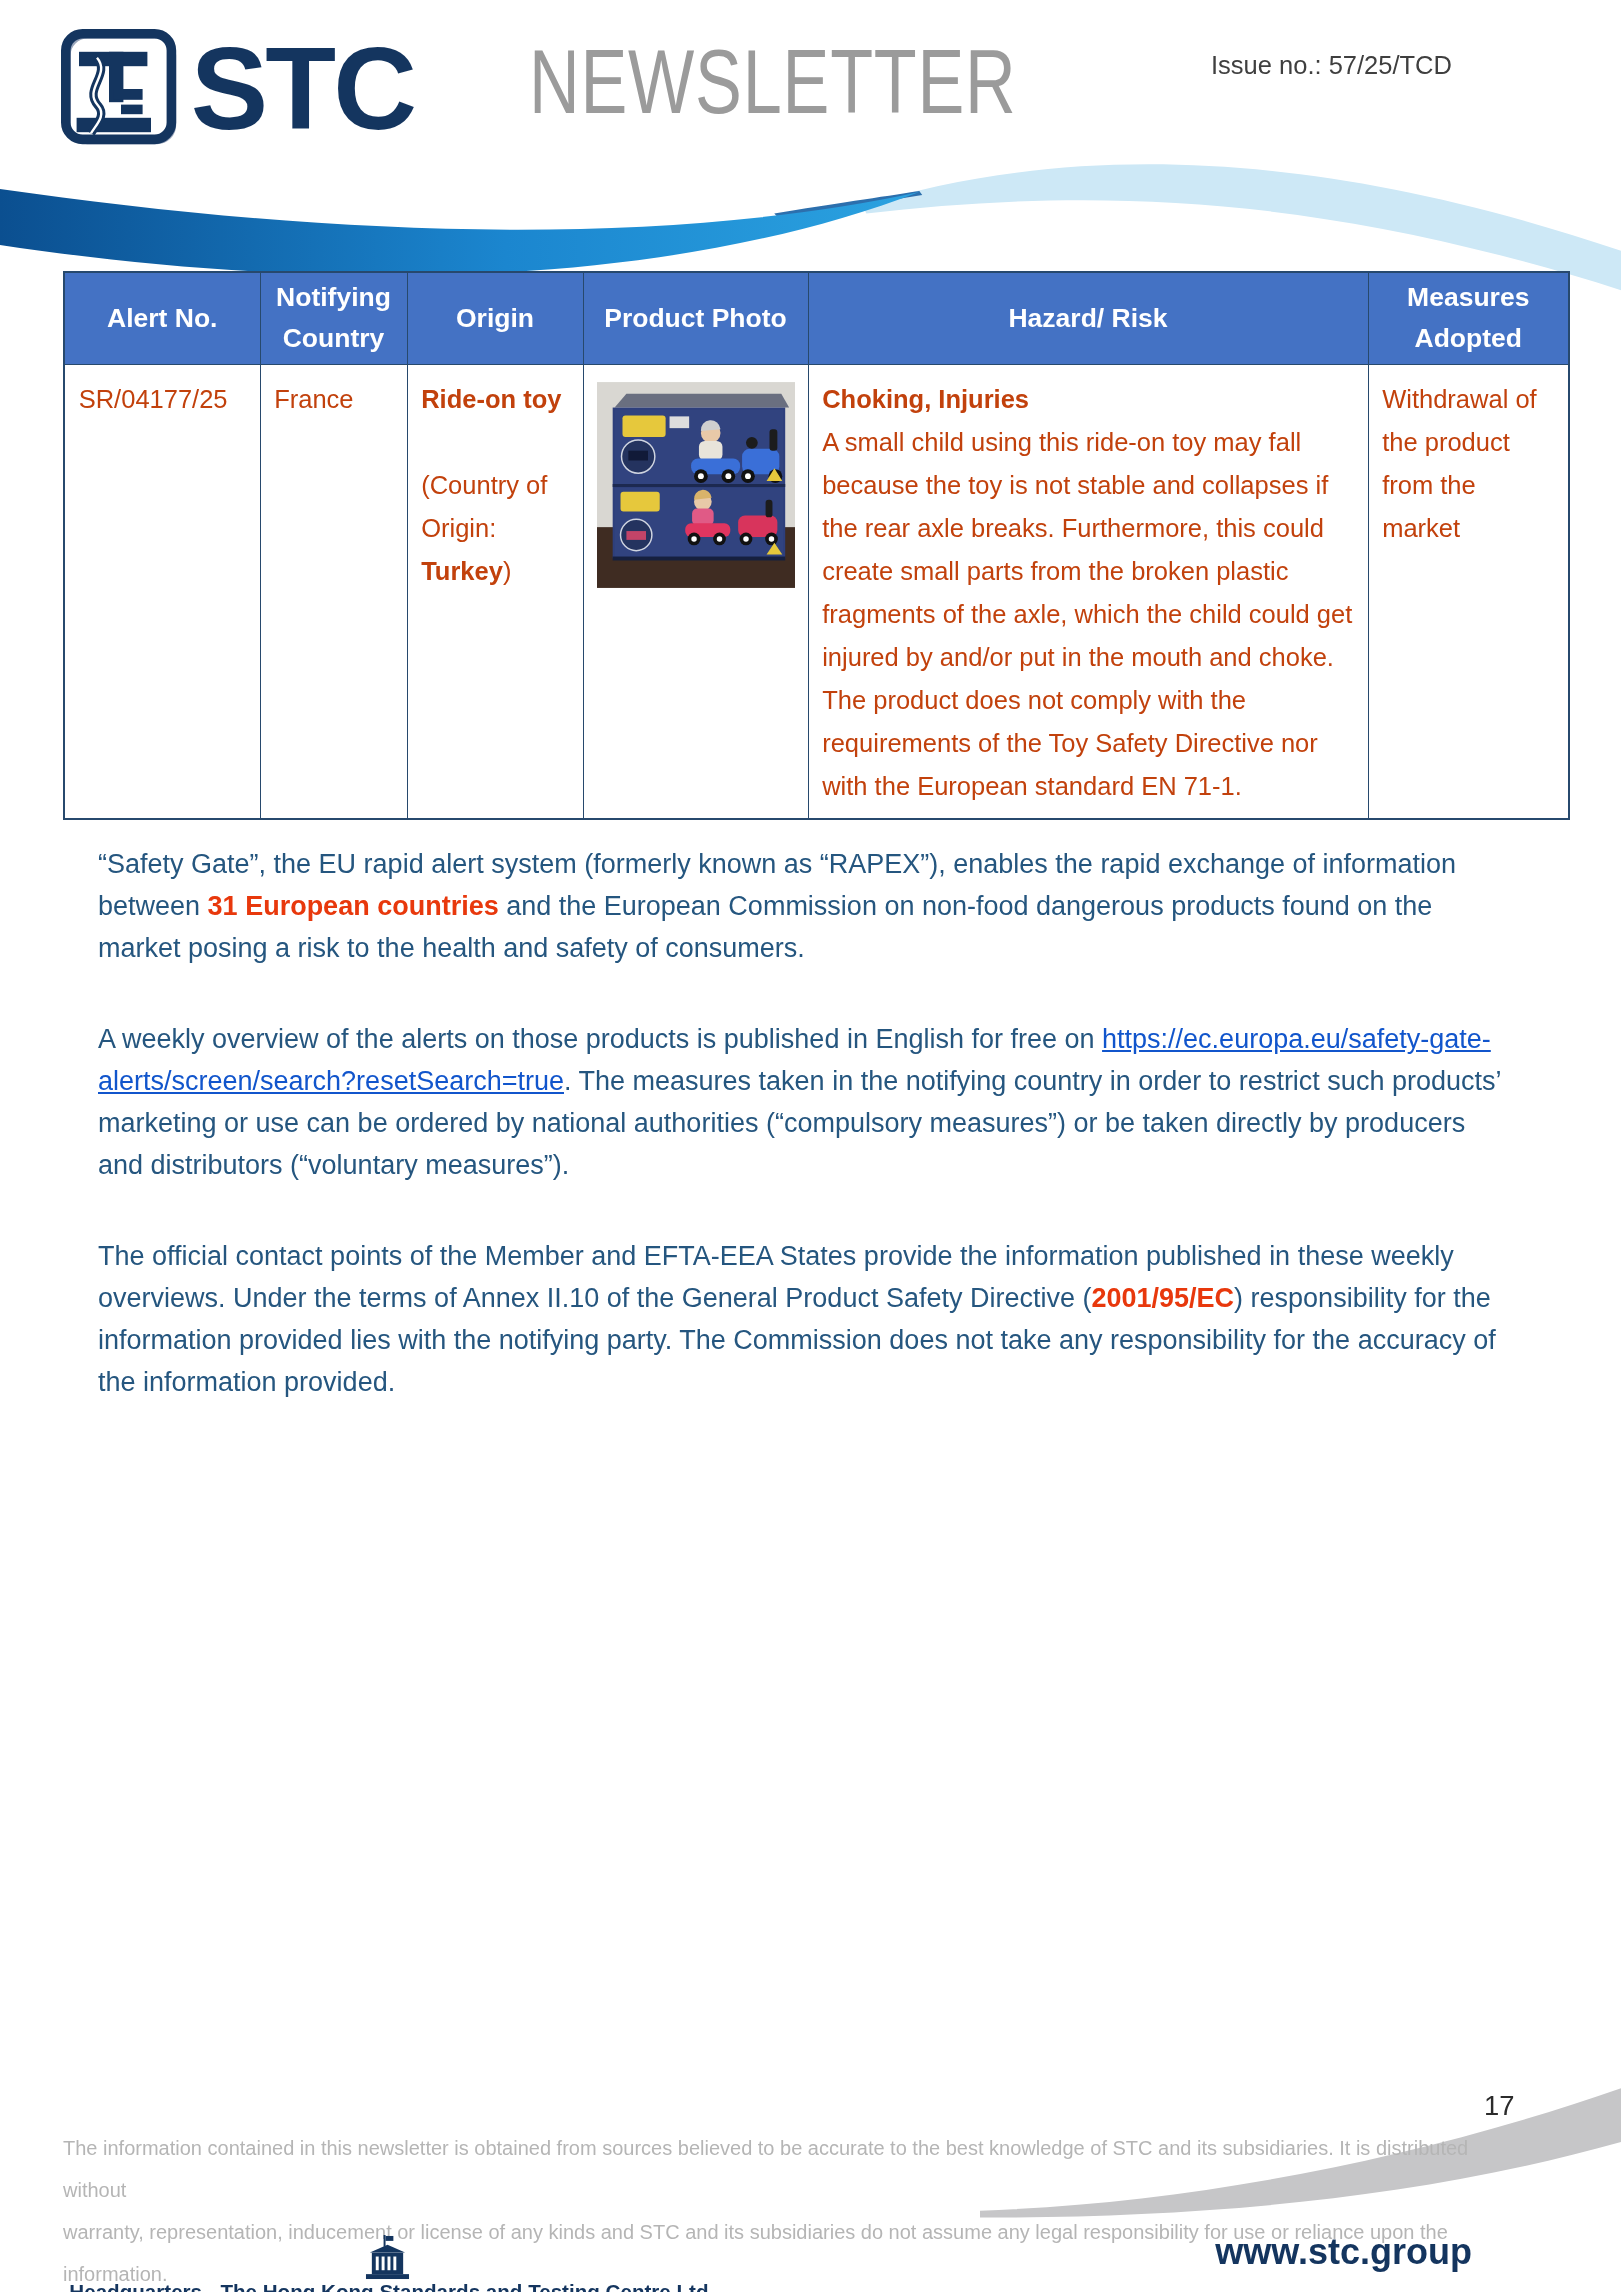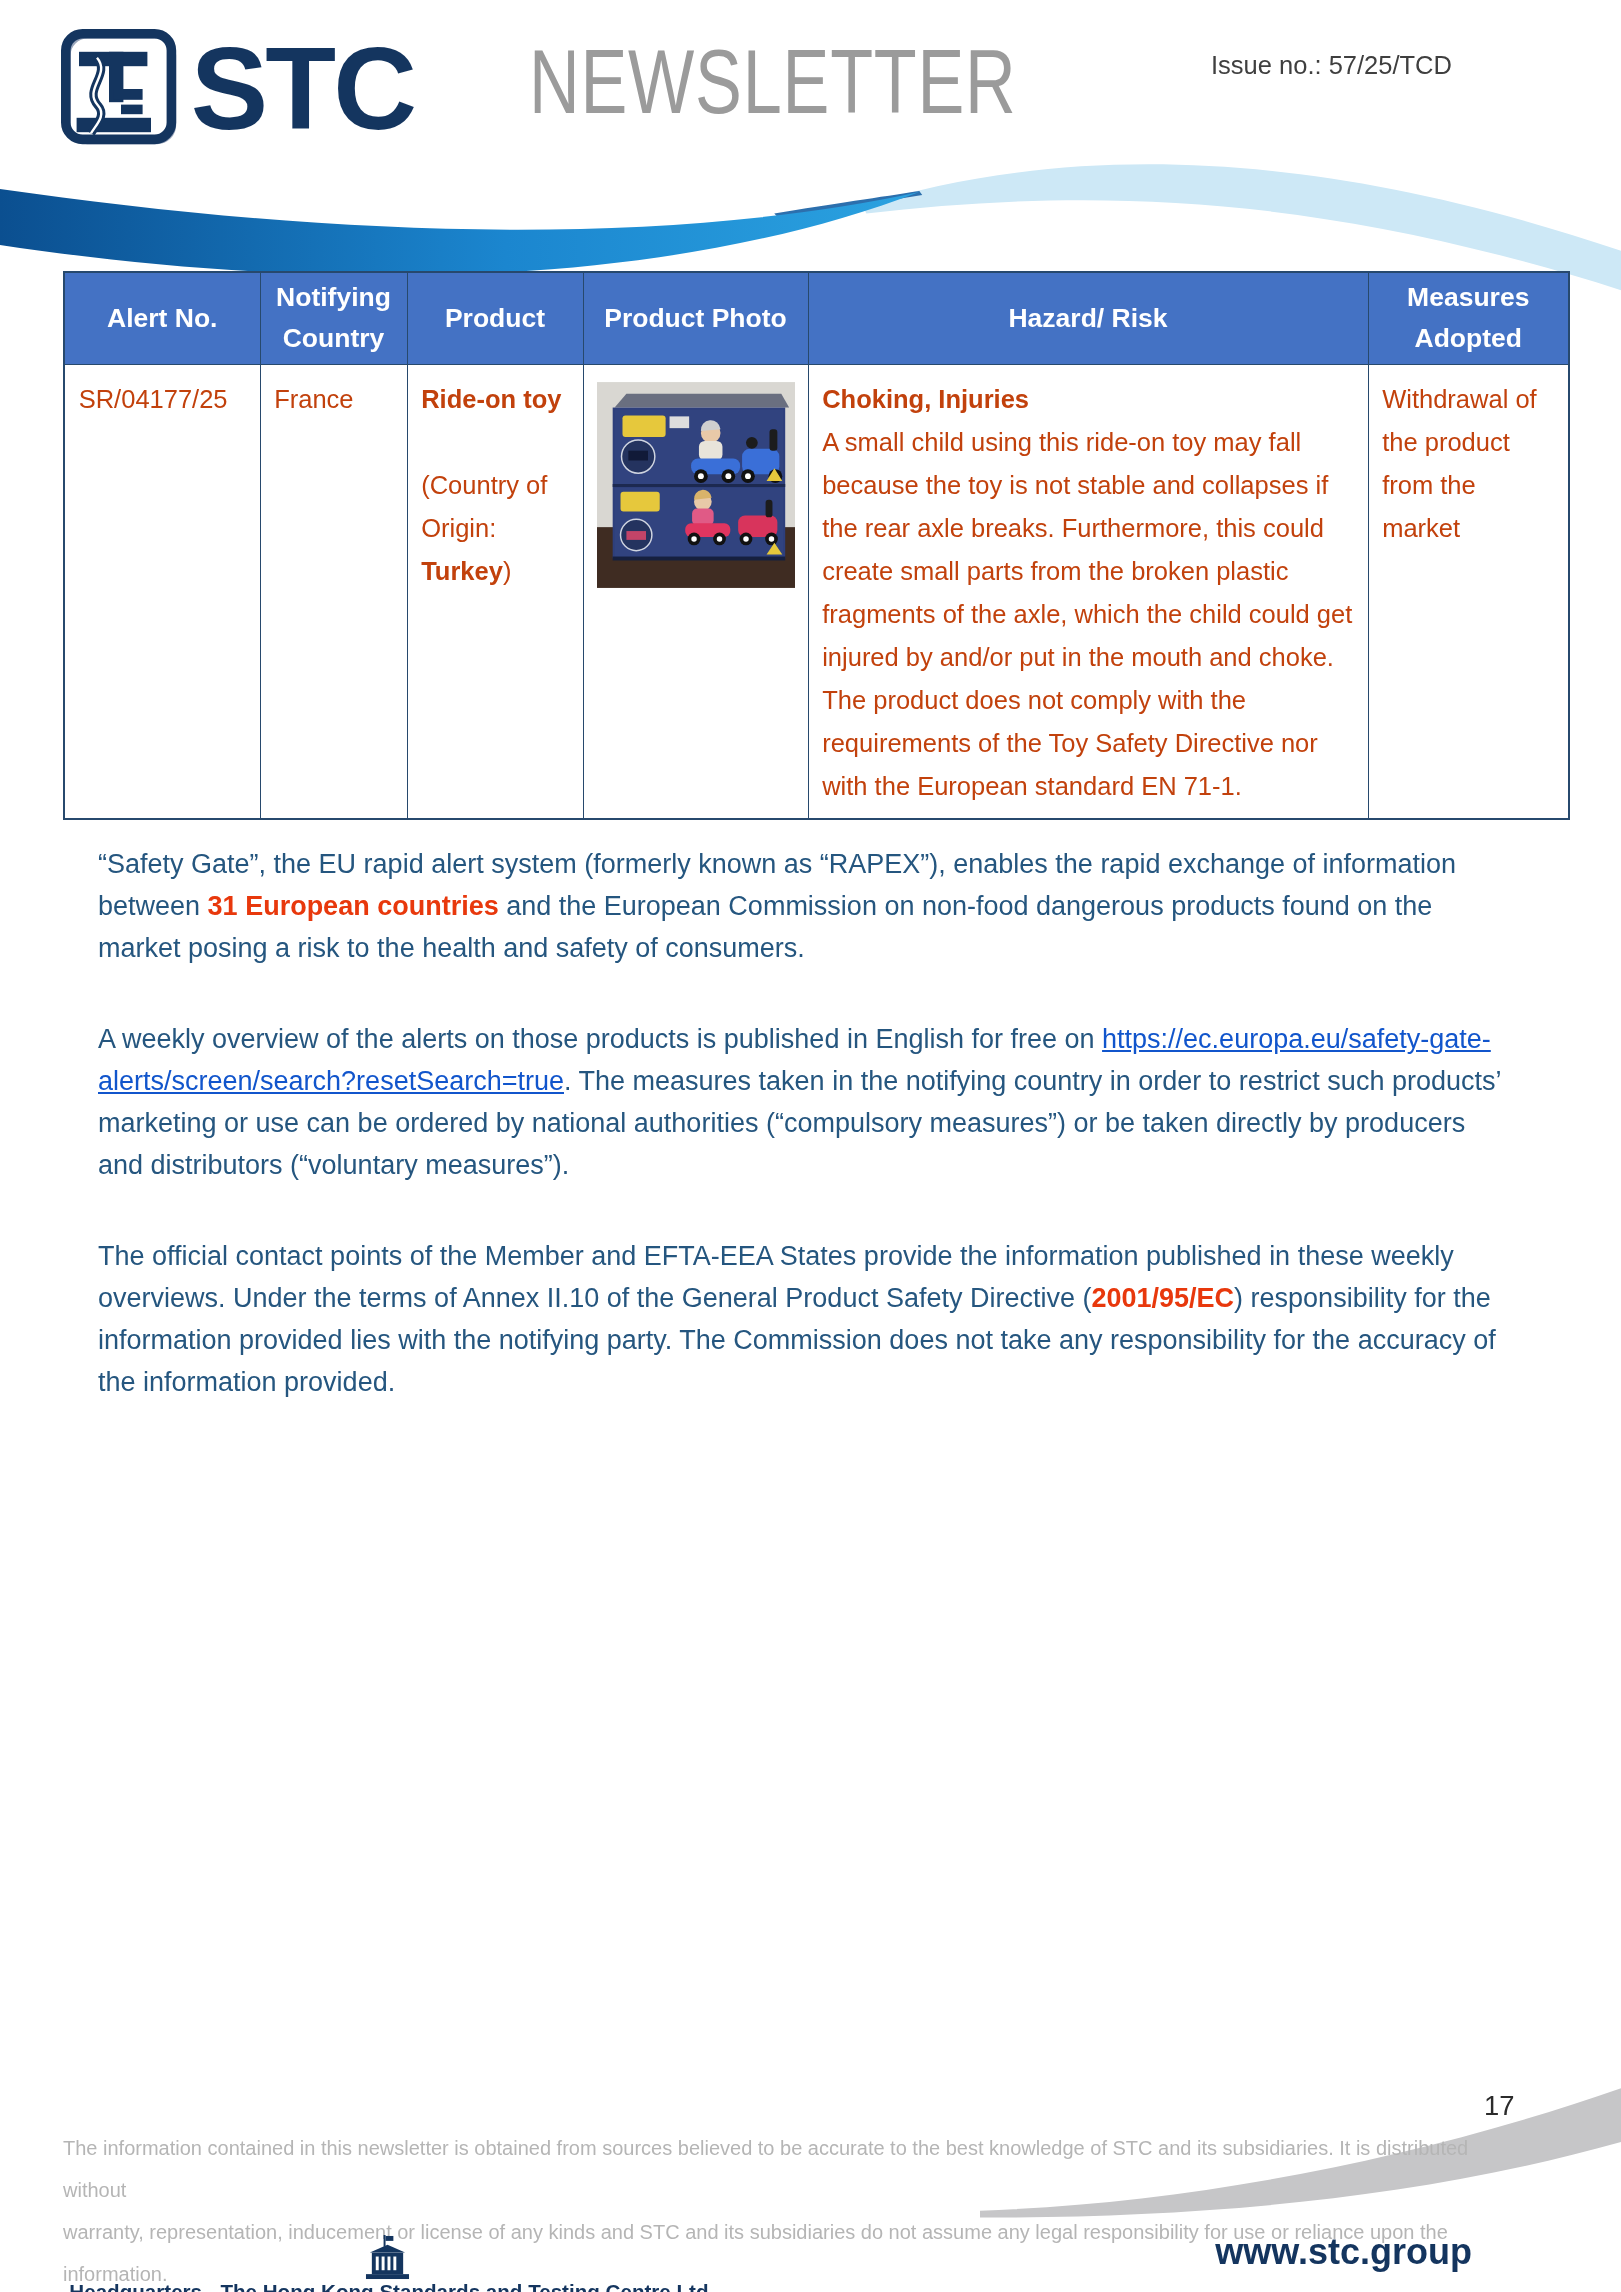--- a/index.html
+++ b/index.html
@@ -87,21 +87,21 @@
         <col style="width:147px">
         <col style="width:176px">
       <col style="width:225px">
         <col style="width:560px">
         <col style="width:201px">
     </colgroup>
     <thead>
       <tr>
         <th>Alert No.</th>
         <th>Notifying Country</th>
-        <th>Product</th>
+        <th>Origin</th>
         <th>Product Photo</th>
         <th>Hazard/ Risk</th>
         <th>Measures Adopted</th>
       </tr>
     </thead>
     <tbody>
       <tr>
         <td>
           <span>SR/04177/25</span>
         </td>

